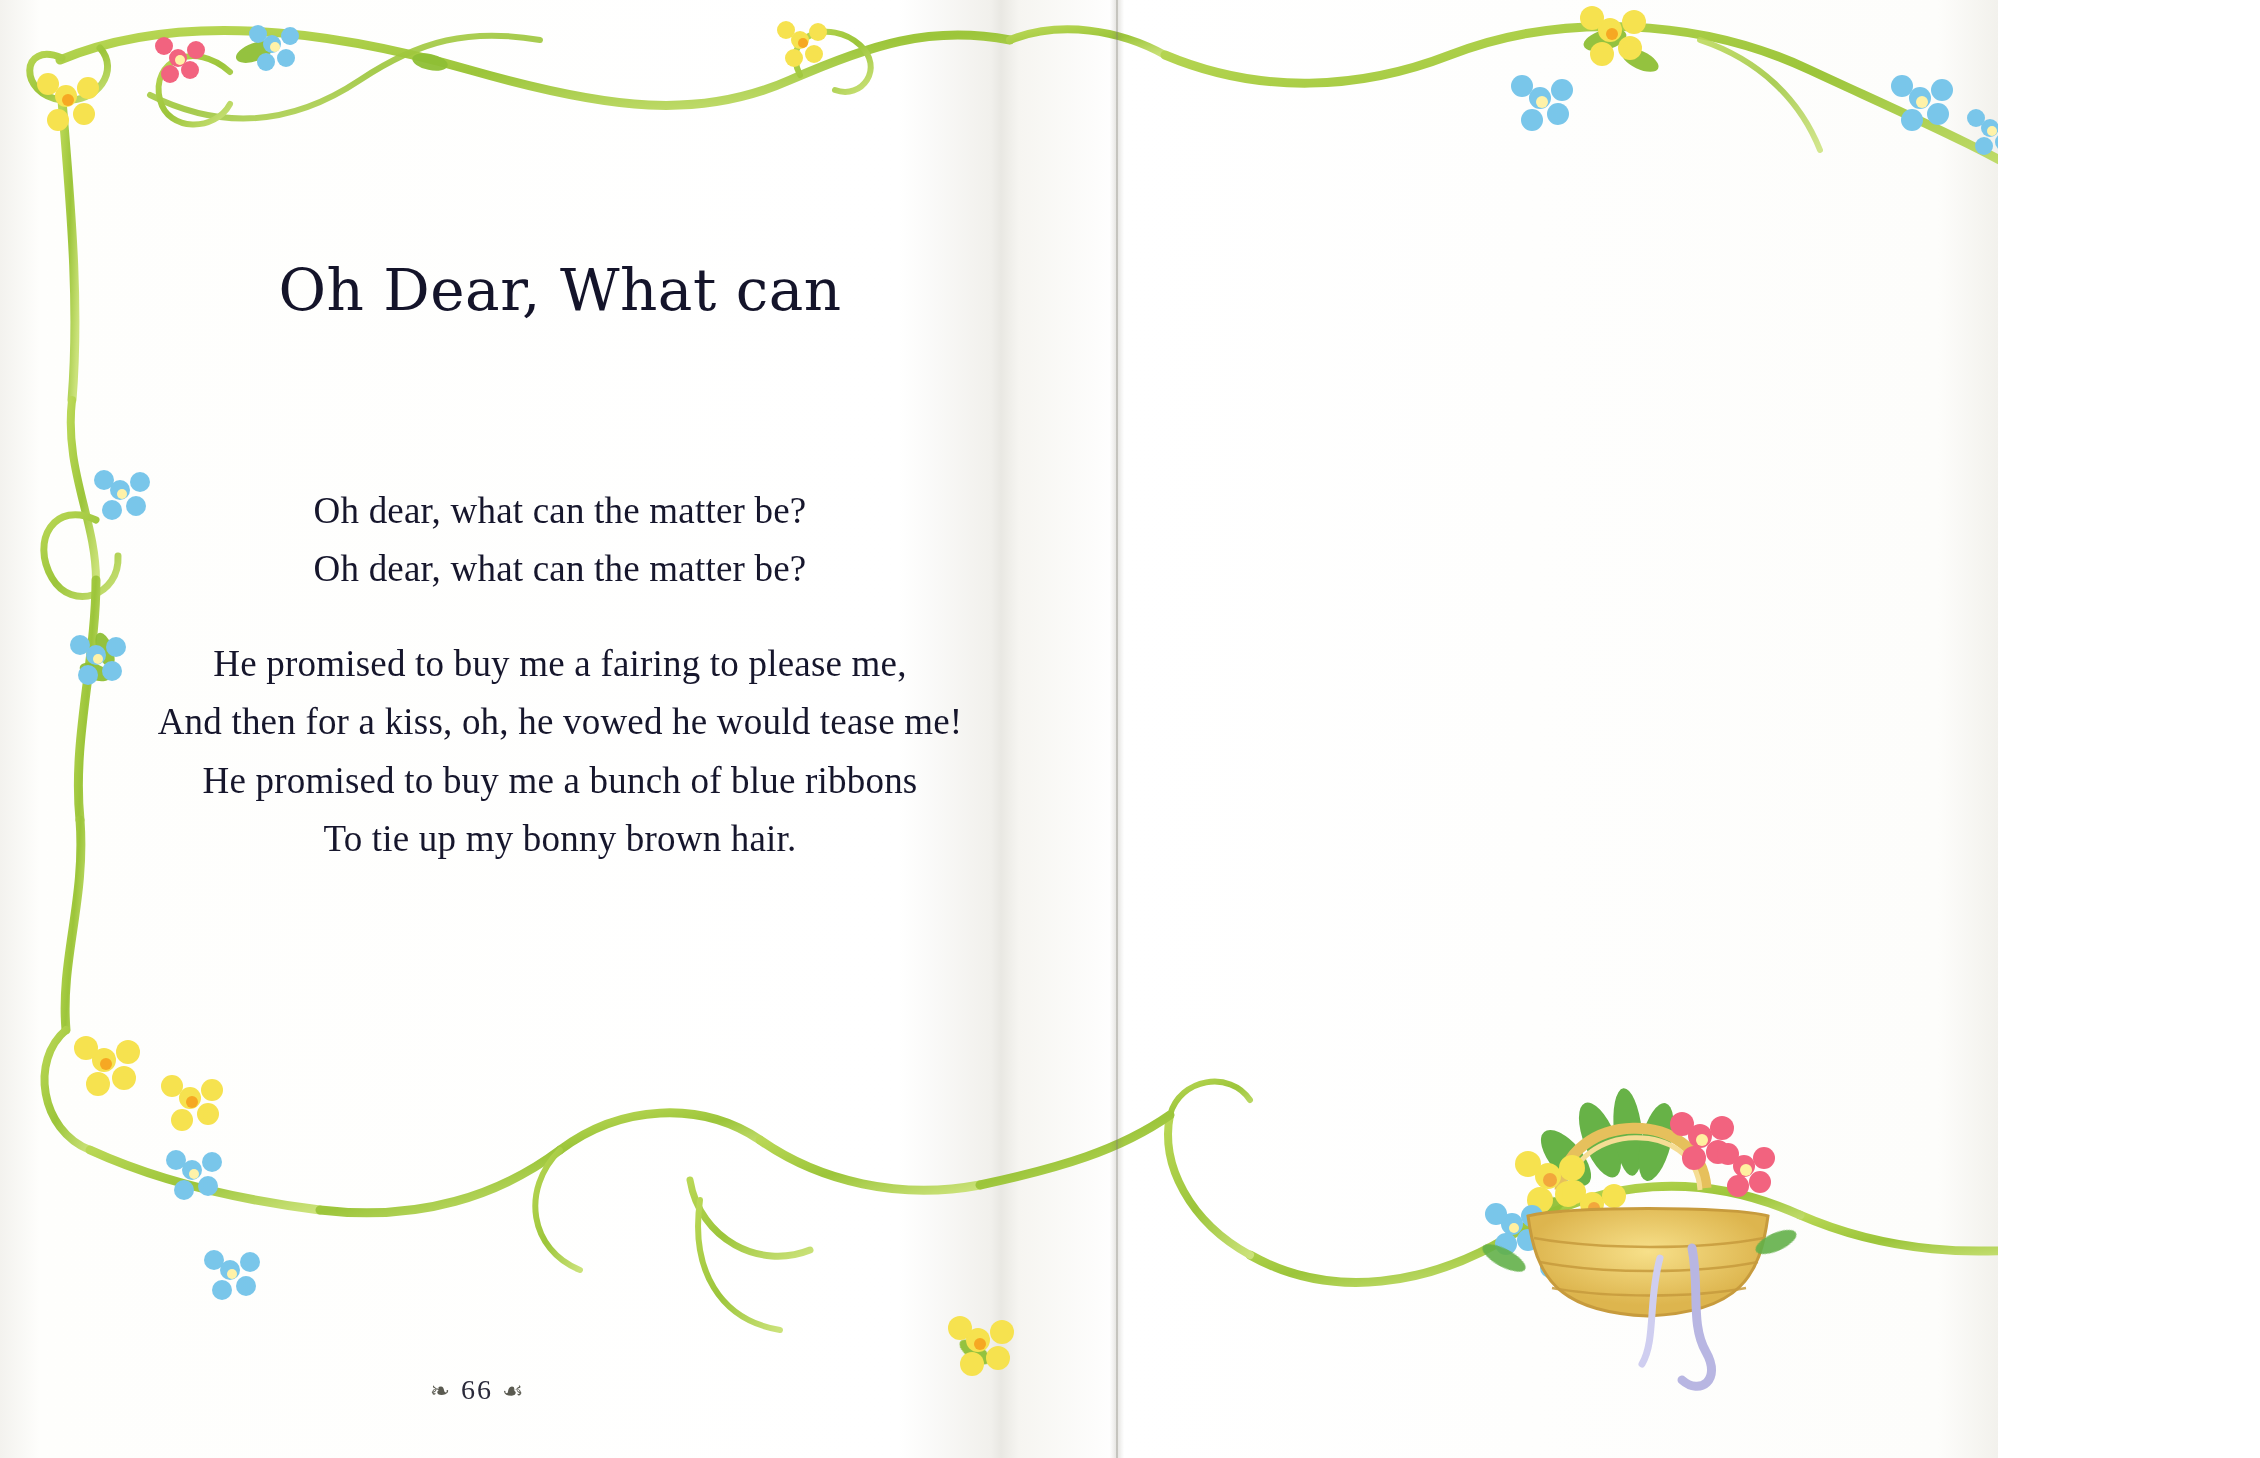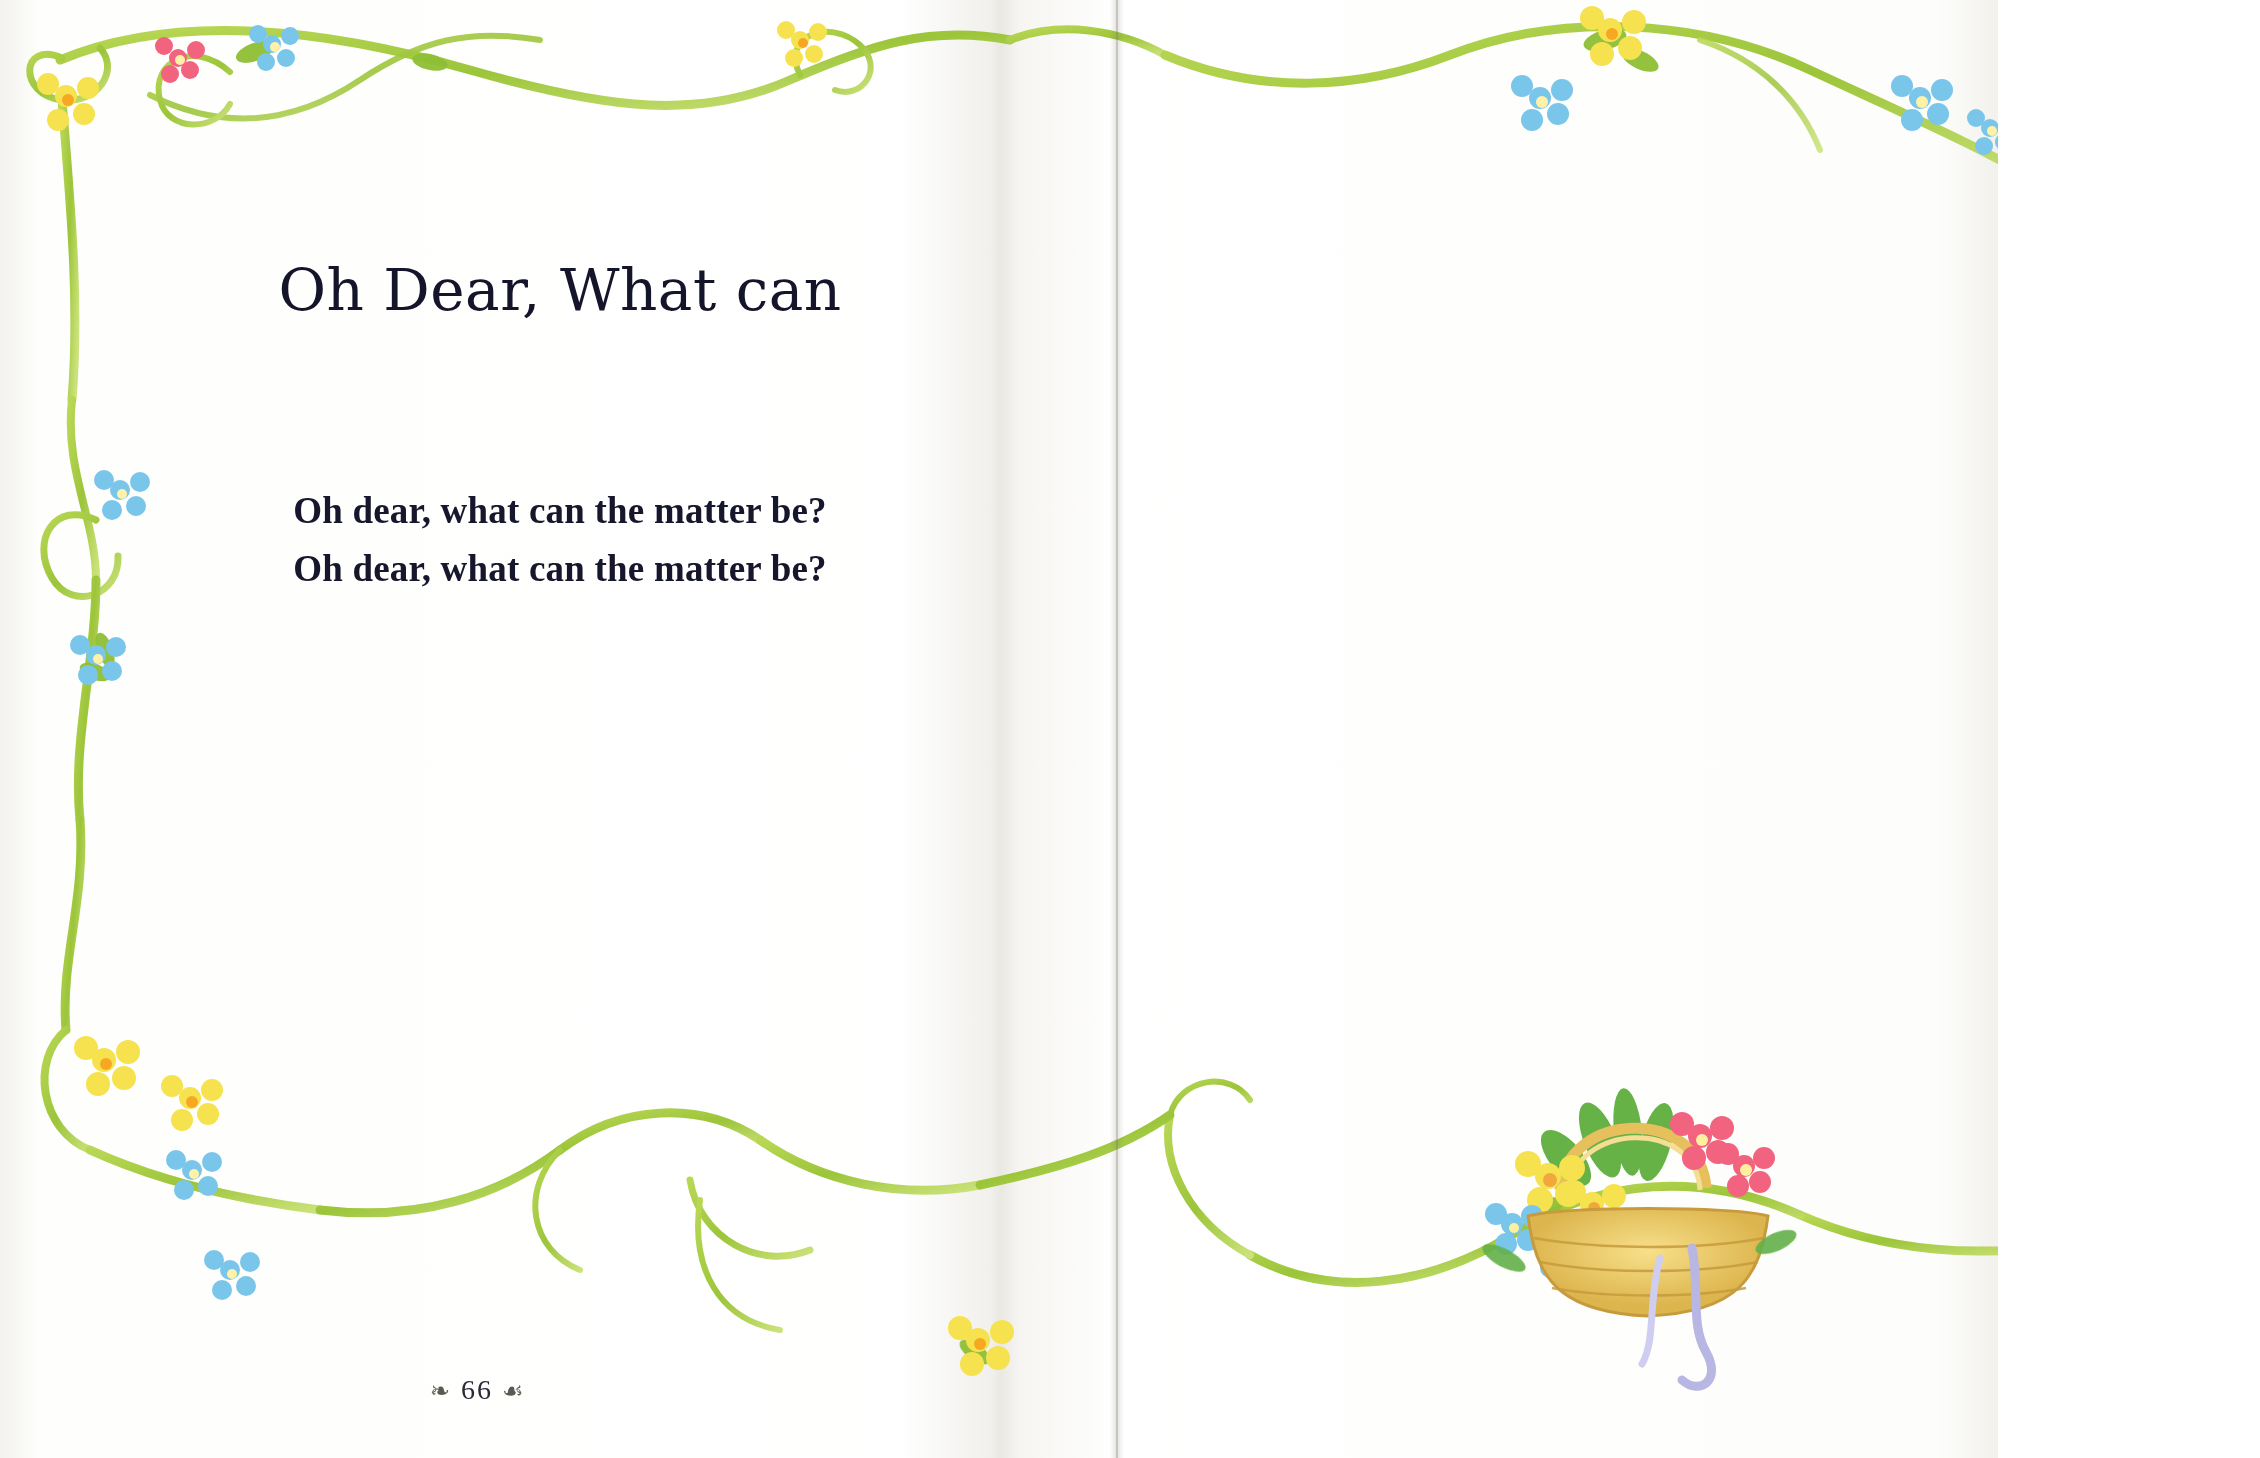--- a/index.html
+++ b/index.html
@@ -77,21 +77,21 @@
   }
 
   .stanza {
     text-align: center;
     font-size: 37px;
     line-height: 1.58;
     color: #16162c;
     letter-spacing: 0.2px;
   }
   .stanza + .stanza { margin-top: 36px; }
-  .stanza .line { white-space: nowrap; font-weight: bold; }
+  .stanza .line { white-space: nowrap; }
 
   .left-body {
     position: absolute;
     top: 482px;
     left: 130px;
     width: 860px;
   }
 
   .folio {
     position: absolute;
@@ -460,20 +460,26 @@
 
     <div class="poem-title">
       <div>Oh Dear, What can</div>
     </div>
 
     <div class="left-body">
       <div class="stanza">
         <div class="line dropcap-line">Oh dear, what can the matter be?</div>
         <div class="line">Oh dear, what can the matter be?</div>
       </div>
+      <div class="stanza">
+        <div class="line">He promised to buy me a fairing to please me,</div>
+        <div class="line">And then for a kiss, oh, he vowed he would tease me!</div>
+        <div class="line">He promised to buy me a bunch of blue ribbons</div>
+        <div class="line">To tie up my bonny brown hair.</div>
+      </div>
     </div>
 
     <div class="folio folio-left">
       <span class="orn">❧</span>
       <span>66</span>
       <span class="orn">☙</span>
     </div>
   </div>
 
   <div class="page page-right">

